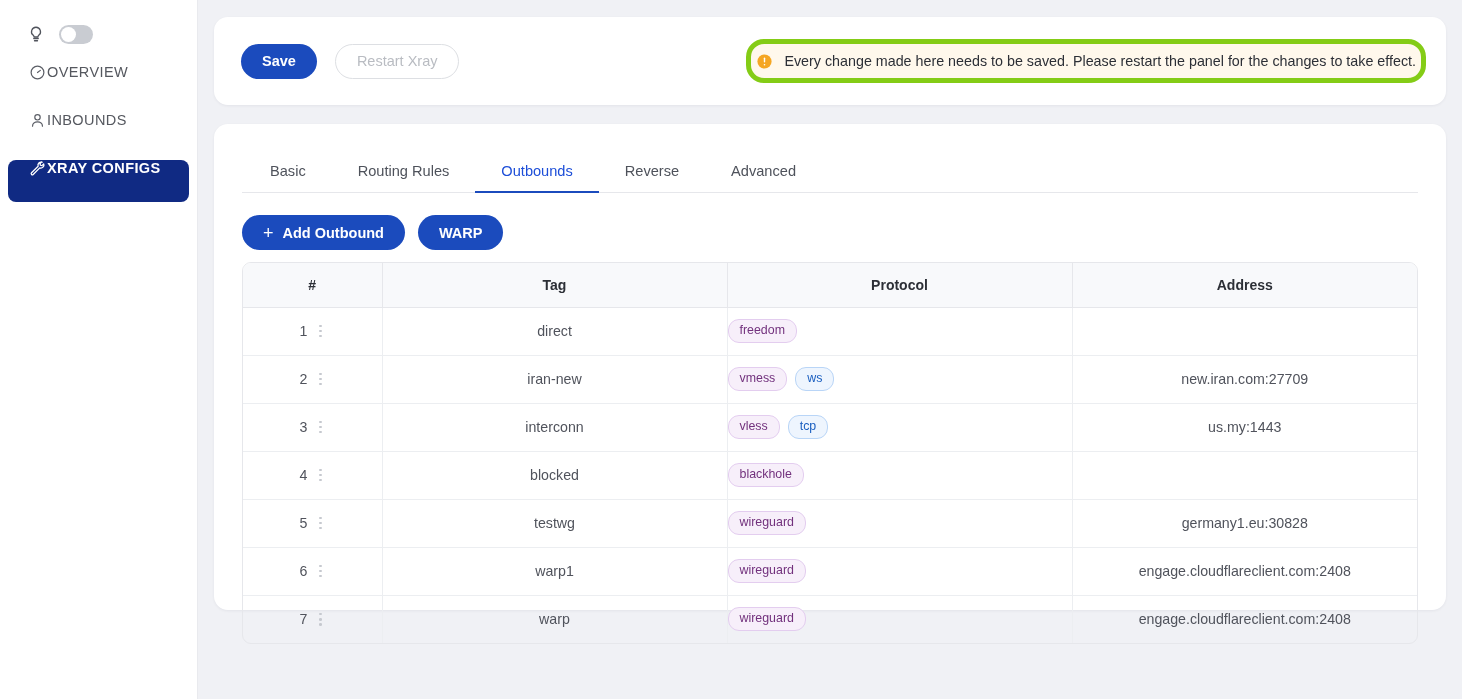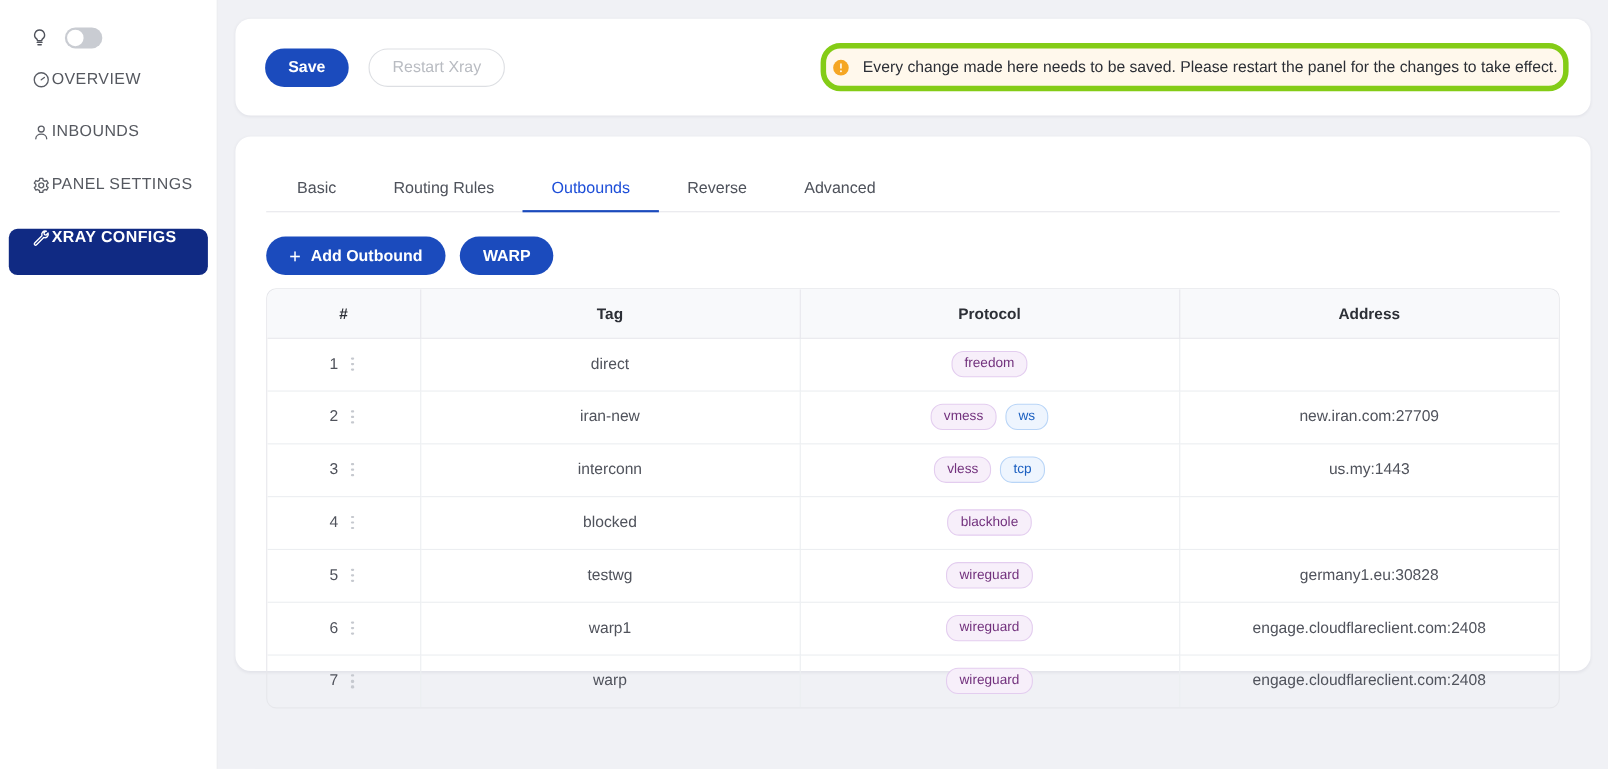--- a/index.html
+++ b/index.html
@@ -236,21 +236,21 @@
   .dots i {
     display: block;
     width: 2.6px; height: 2.6px;
     border-radius: 50%;
     background: #c6c9cf;
   }
 
   .badges {
     display: flex;
     align-items: center;
-    justify-content: center;
+    justify-content: flex-start;
     gap: 8px;
   }
   .badge {
     display: inline-block;
     border-radius: 11px;
     font-size: 12.4px;
     padding: 3px 11px 4px 11px;
     line-height: 1.18;
     white-space: nowrap;
   }
@@ -300,29 +300,20 @@
       <div class="nav-item">
         <span>
           <svg viewBox="0 0 24 24" fill="none" stroke="currentColor" stroke-width="1.7" stroke-linecap="round" stroke-linejoin="round">
             <circle cx="12" cy="7.5" r="3.8"></circle>
               <path d="M5 20c0-3.6 3.1-6 7-6s7 2.4 7 6"></path>
           </svg>
         </span>
         <span class="nav-label">INBOUNDS</span>
       </div>
 
-      <div class="nav-item">
-        <span>
-          <svg viewBox="0 0 24 24" fill="none" stroke="currentColor" stroke-width="1.7" stroke-linecap="round" stroke-linejoin="round">
-            <circle cx="12" cy="12" r="3.2"></circle>
-            <path d="M19 12c0-.5 0-.9-.1-1.3l2-1.5-2-3.4-2.3 1a7.3 7.3 0 0 0-2.2-1.3L14 3h-4l-.4 2.5c-.8.3-1.5.7-2.2 1.3l-2.3-1-2 3.4 2 1.5c-.1.4-.1.8-.1 1.3s0 .9.1 1.3l-2 1.5 2 3.4 2.3-1c.7.6 1.4 1 2.2 1.3L10 21h4l.4-2.5c.8-.3 1.5-.7 2.2-1.3l2.3 1 2-3.4-2-1.5c.1-.4.1-.8.1-1.3z"></path>
-          </svg>
-        </span>
-        <span class="nav-label">PANEL SETTINGS</span>
-      </div>
 
       <div class="nav-item active">
         <span>
           <svg viewBox="0 0 24 24" fill="none" stroke="currentColor" stroke-width="1.8" stroke-linecap="round" stroke-linejoin="round">
             <path d="M18.5 3.2a4.4 4.4 0 0 0-5.6 5.6L3.6 18.1a1.6 1.6 0 0 0 2.3 2.3l9.3-9.3a4.4 4.4 0 0 0 5.6-5.6l-2.5 2.5-2.2-.6-.6-2.2 2.5-2.5z"></path>
           </svg>
         </span>
         <span class="nav-label">XRAY CONFIGS</span>
       </div>
 

